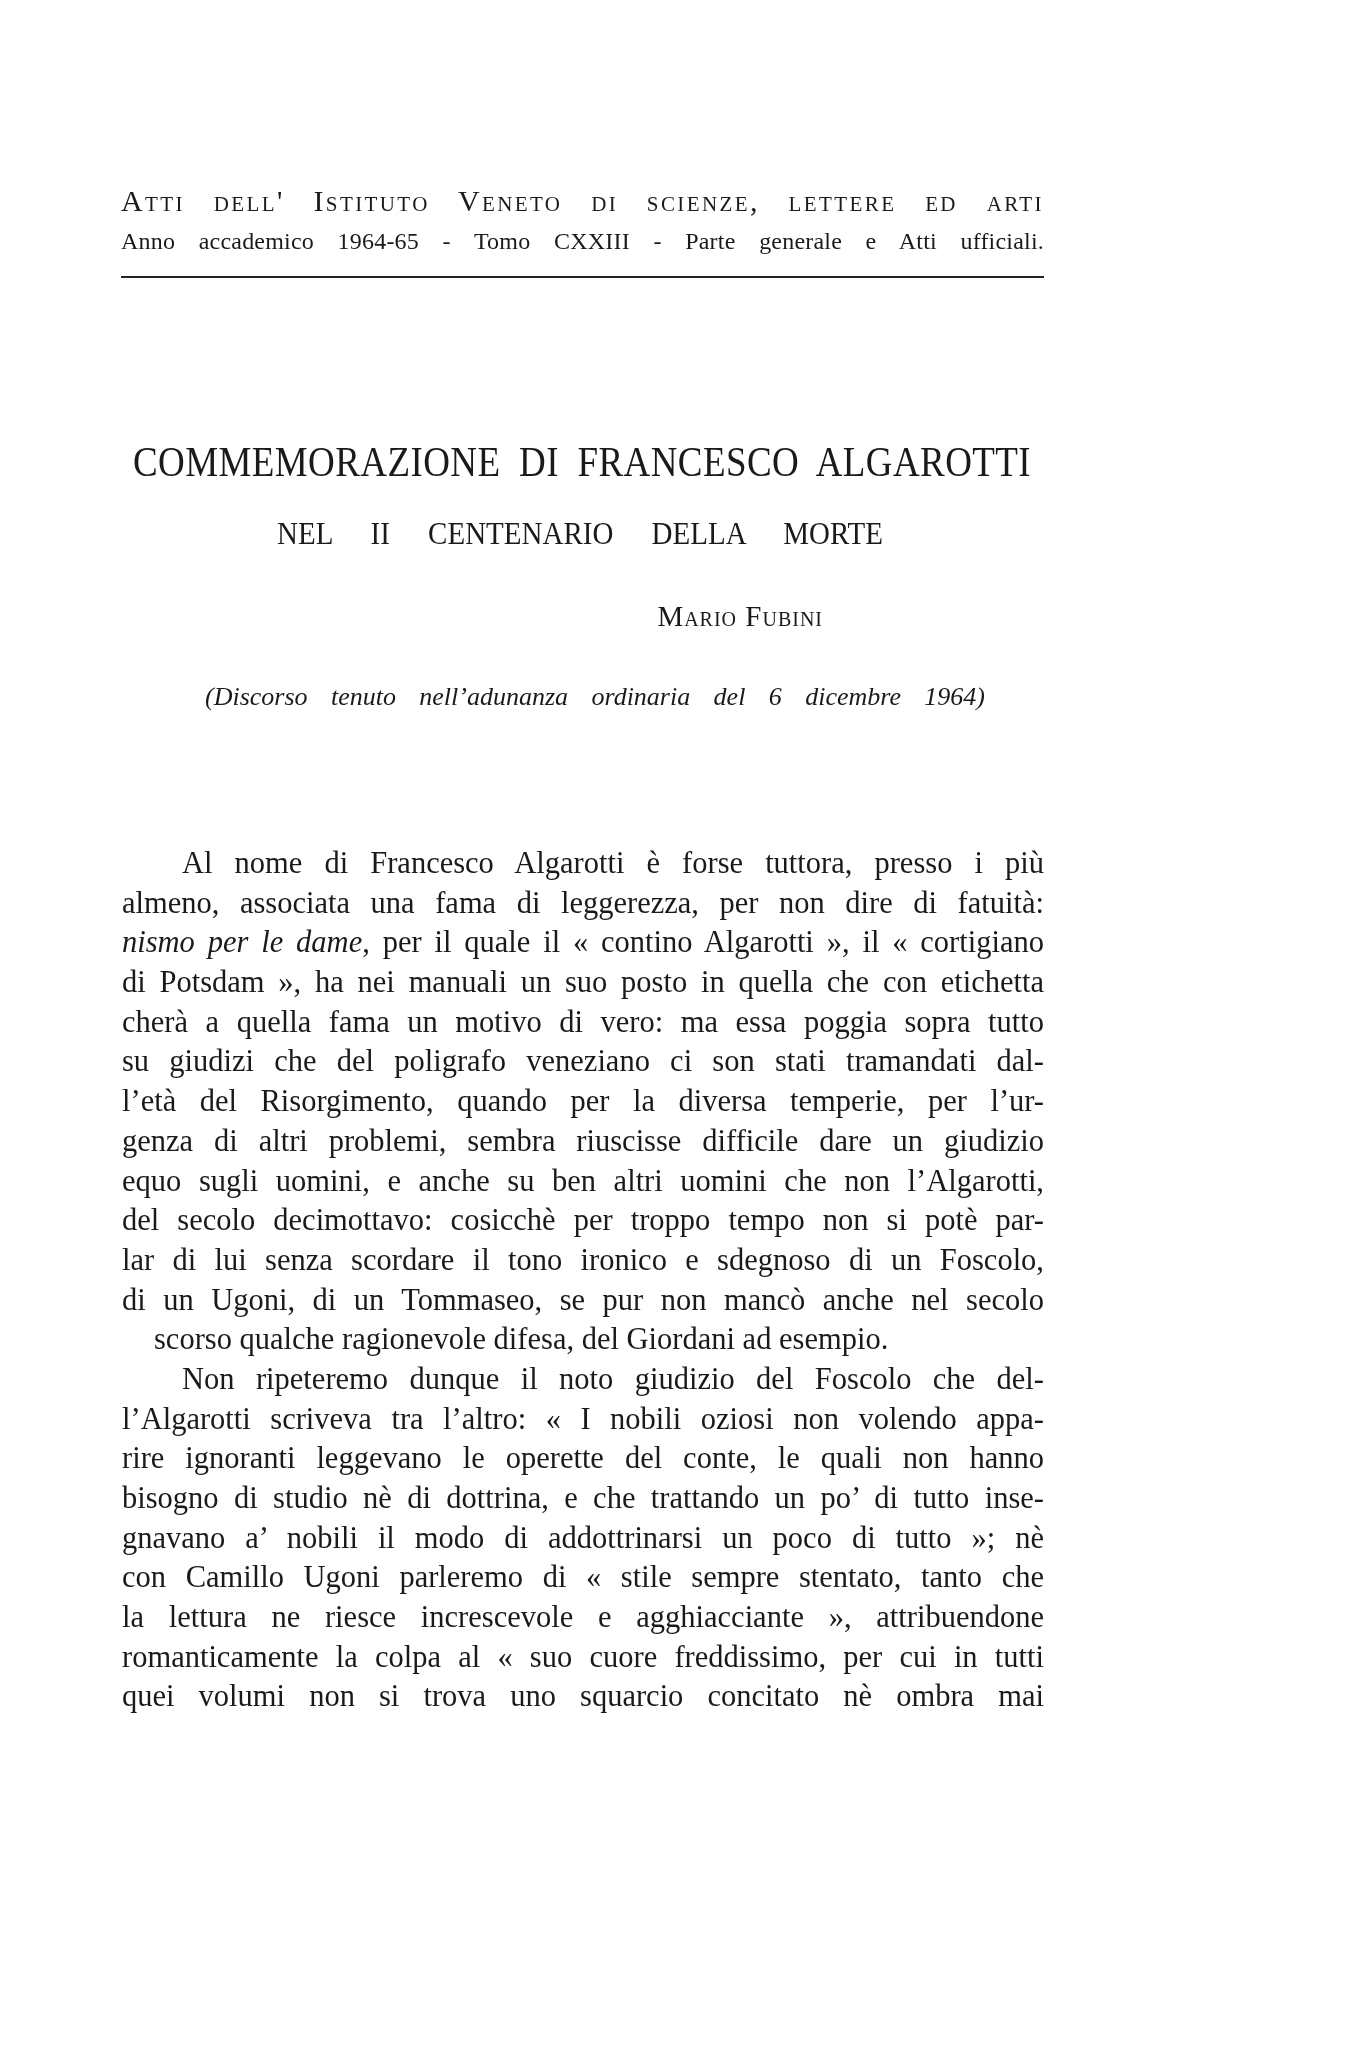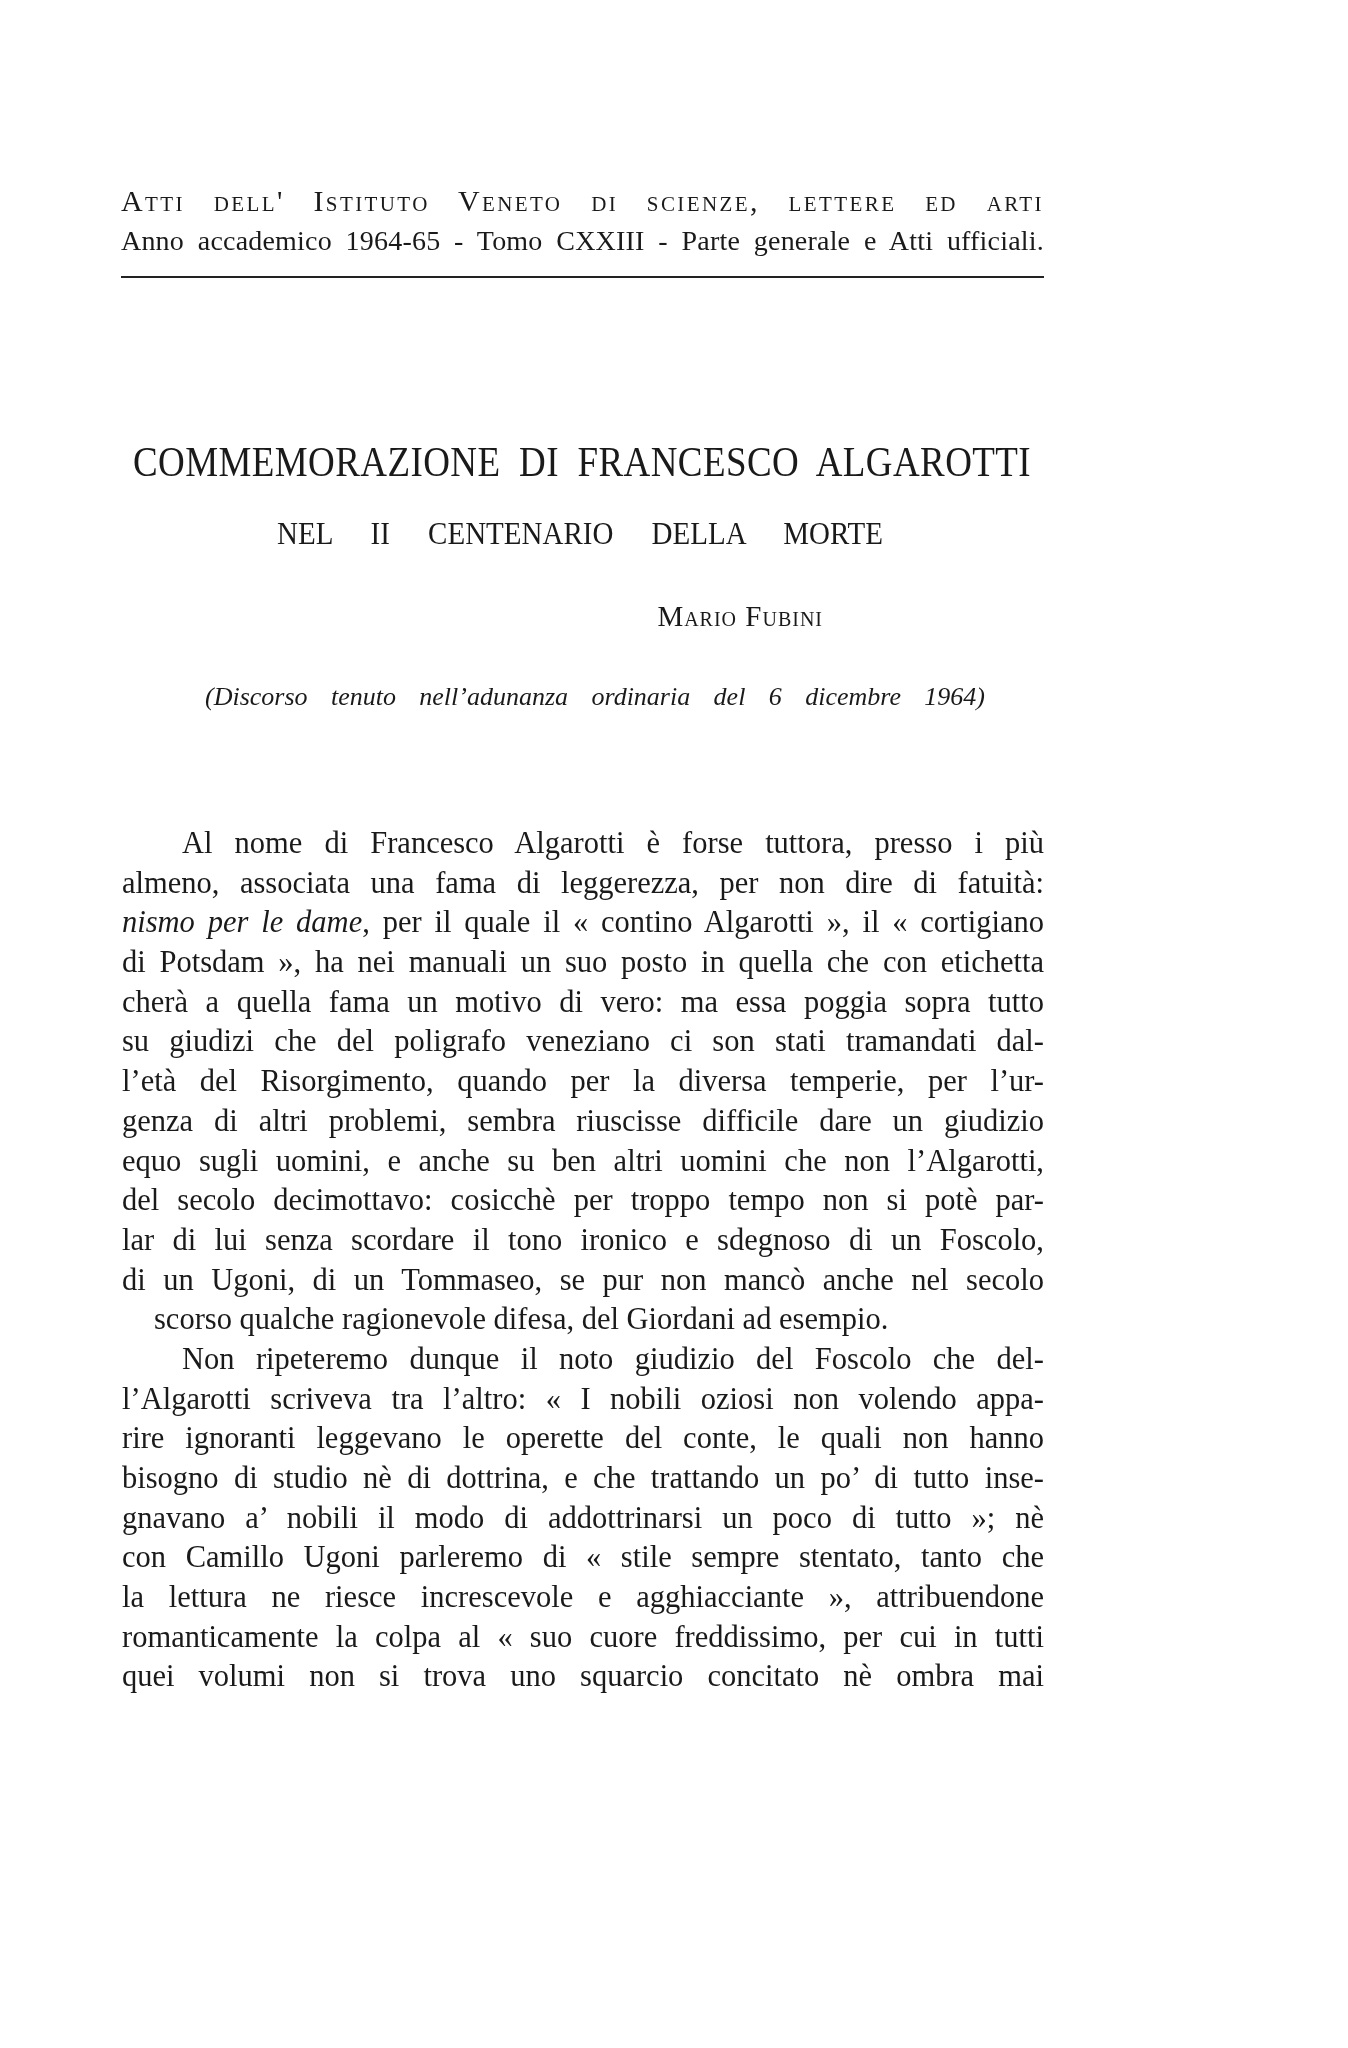--- a/index.html
+++ b/index.html
@@ -30,21 +30,21 @@
     .journal-title {
       font-size: 30px;
       font-variant: small-caps;
       letter-spacing: 2.4px;
       white-space: nowrap;
       line-height: 34px;
       text-align: justify;
       text-align-last: justify;
     }
     .journal-issue {
-      font-size: 28px;
+      font-size: 24px;
       line-height: 30px;
       margin-top: 8px;
       white-space: nowrap;
       text-align: justify;
       text-align-last: justify;
       letter-spacing: 0.2px;
     }
     .head-rule {
       position: absolute;
       left: 121px;
@@ -109,21 +109,21 @@
       font-style: italic;
       white-space: nowrap;
       text-align: justify;
       text-align-last: justify;
       font-family: Liberation Serif, serif;
     }
     .body-text {
       position: absolute;
       left: 122px;
       width: 922px;
-      top: 824px;
+      top: 844px;
       font-size: 30.5px;
       line-height: 39.7px;
     }
     .body-text .line {
       display: block;
       white-space: nowrap;
       text-align: justify;
       text-align-last: justify;
       height: 39.7px;
     }

